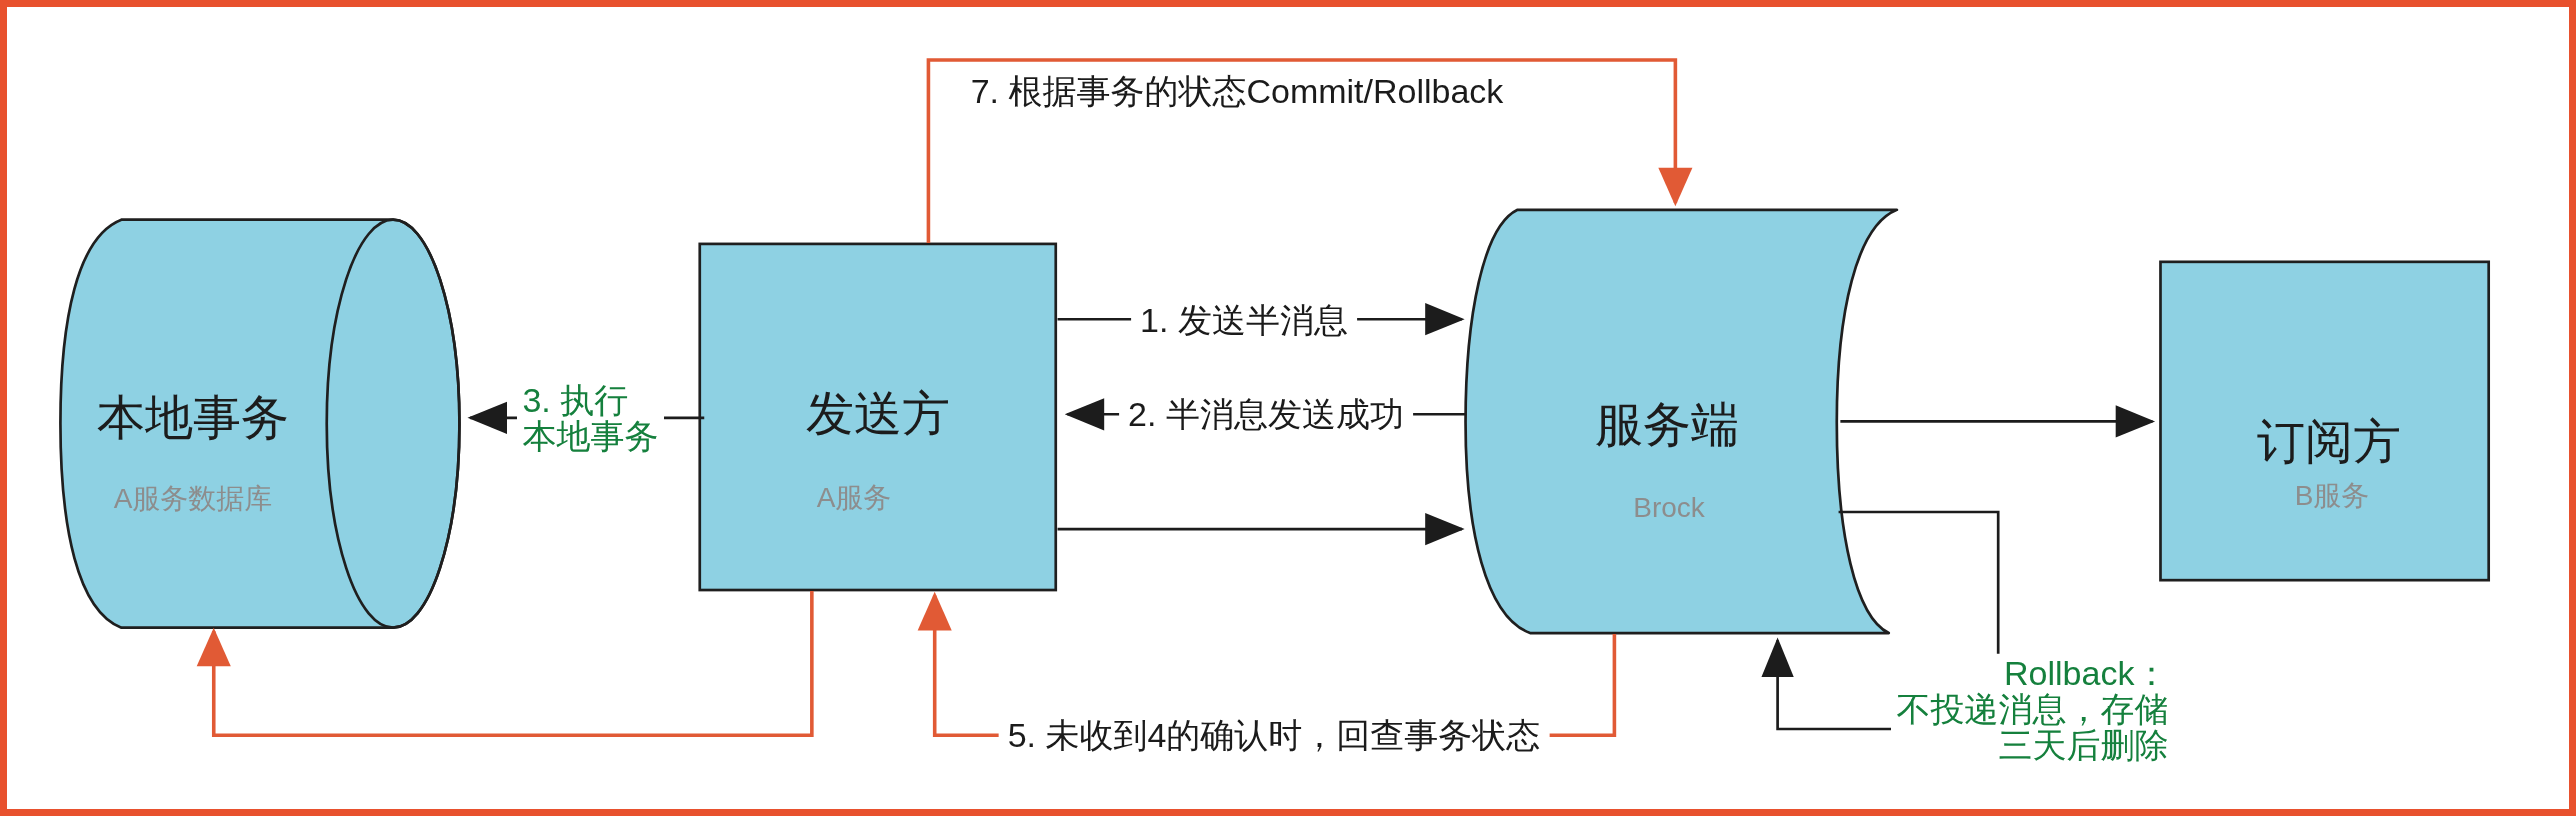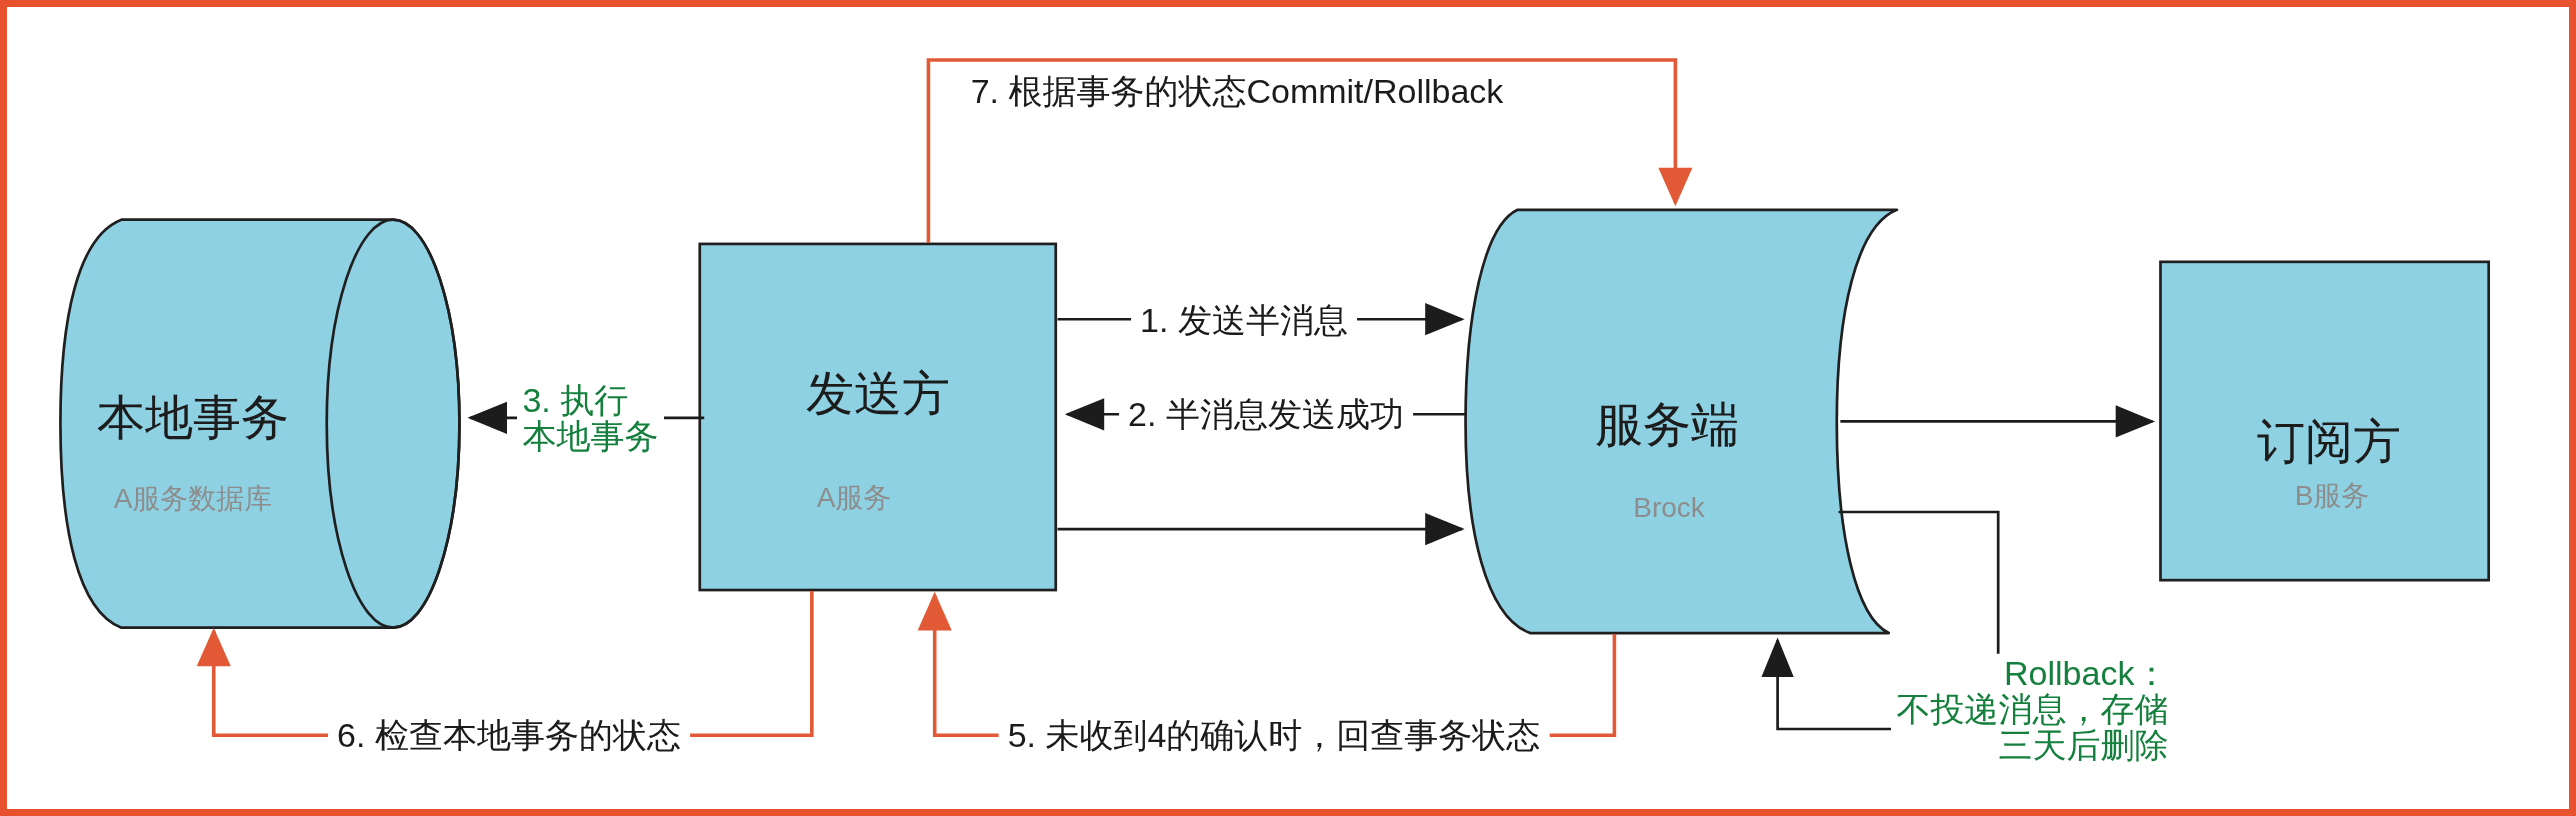--- a/index.html
+++ b/index.html
@@ -76,34 +76,33 @@
     <polyline class="edge-black" points="2112,813 1982,813 1982,714" marker-end="url(#mb)"></polyline>
 
     <polyline class="edge-orange" points="1035,271 1035,67 1868,67 1868,226" marker-end="url(#mo)" stroke="#e15a35"></polyline>
     <polyline class="edge-orange" points="1800,707 1800,820 1042,820 1042,664" marker-end="url(#mo)" stroke="#e15a35"></polyline>
     <polyline class="edge-orange" points="905,659 905,820 238,820 238,704" marker-end="url(#mo)" stroke="#e15a35"></polyline>
   </svg>
 
   <div class="node-title" style="left:193px;top:418px;">本地事务</div>
   <div class="node-subtitle" style="left:193px;top:499px;">A服务数据库</div>
 
-  <div class="node-title" style="left:878px;top:394px;">发送方</div>
+  <div class="node-title" style="left:878px;top:414px;">发送方</div>
   <div class="node-subtitle" style="left:854px;top:498px;">A服务</div>
 
   <div class="node-title" style="left:1667px;top:425px;">服务端</div>
   <div class="node-subtitle" style="left:1669px;top:508px;">Brock</div>
 
   <div class="node-title" style="left:2329px;top:442px;">订阅方</div>
   <div class="node-subtitle" style="left:2332px;top:496px;">B服务</div>
 
   <div class="lbl" style="left:1244px;top:320px;text-align:center;">1. 发送半消息</div>
   <div class="lbl" style="left:1266px;top:414px;">2. 半消息发送成功</div>
   <div class="lbl" style="left:1237px;top:63px;margin-top:28px;">7. 根据事务的状态Commit/Rollback</div>
   <div class="lbl" style="left:1274px;top:735px;">5. 未收到4的确认时，回查事务状态</div>
-  <div class="lbl" style="left:509px;top:735px;">6. 检查本地事务的状态</div>
 
   <div class="block" style="left:517px;top:382px;line-height:36px;">
     <div>3. 执行</div>
     <div>本地事务</div>
   </div>
 
 
   <div class="block" style="left:1891px;top:655px;line-height:36px;text-align:right;">
     <div>Rollback：</div>
     <div>不投递消息，存储</div>

